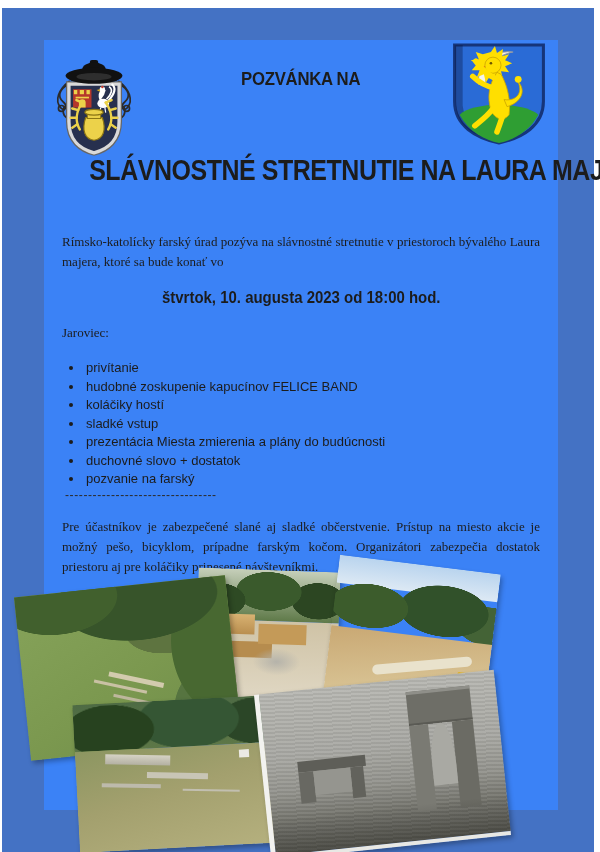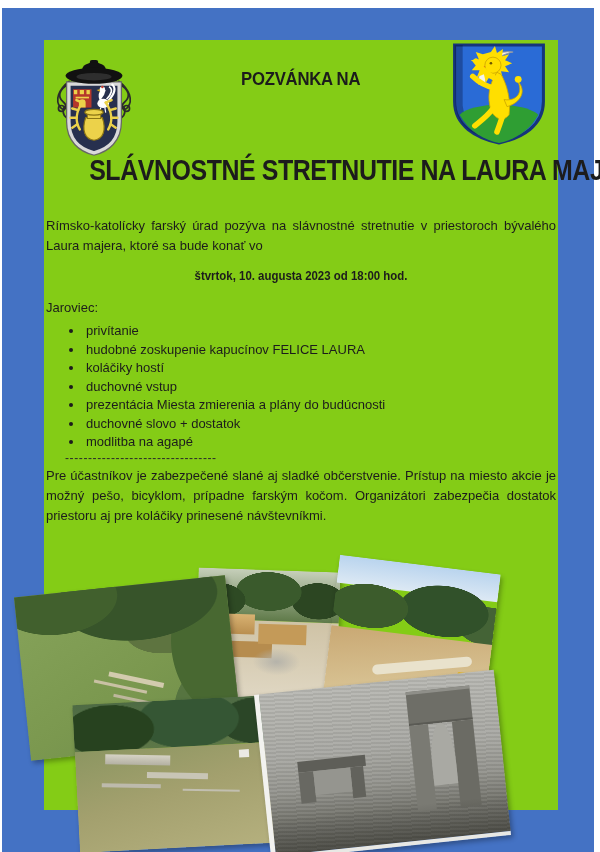--- a/index.html
+++ b/index.html
@@ -1,35 +1,35 @@
 <!DOCTYPE html>
 <html><head>
 <meta charset="utf-8">
 <style>
   html,body{margin:0;padding:0;background:#ffffff;}
   .canvas{position:relative;width:600px;height:852px;background:#ffffff;overflow:hidden;
           font-family:"Liberation Sans","DejaVu Sans",sans-serif;color:#1c1c1c;}
   .frame{position:absolute;left:2px;top:8px;width:592px;height:844px;background:#4472C4;}
-  .page{position:absolute;left:44px;top:40px;width:514px;height:770px;background:#84cc16;z-index:1;}
+  .page{position:absolute;left:44px;top:40px;width:514px;height:770px;background:#3b82f6;z-index:1;}
 
   
   .crest{position:absolute;}
   .crest-left{left:4px;top:2px;width:92px;height:122px;}
   .crest-right{left:404px;top:0px;width:102px;height:106px;}
   .kicker{position:absolute;left:0;top:28px;width:100%;text-align:center;
           font-weight:bold;font-size:19px;letter-spacing:-0.3px;}
   .title{position:absolute;left:0;top:114px;width:100%;text-align:center;
          font-weight:bold;font-size:29px;white-space:nowrap;}
   .squeeze{display:inline-block;transform:scaleX(.86);transform-origin:50% 50%;letter-spacing:-0.5px;}
   .squeeze-sm{display:inline-block;transform:scaleX(.88);transform-origin:50% 50%;}
 
   
   .content{position:absolute;left:2px;top:176px;width:510px;}
-  .para{font-size:13px;line-height:20px;text-align:justify;margin:0;}
-  .datetime{margin-top:12px;text-align:center;font-weight:bold;font-size:13px;}
+  .para{font-size:13px;line-height:20px;text-align:justify;margin:16px;font-family:Liberation Serif, serif;}
+  .datetime{margin-top:12px;text-align:center;font-weight:bold;font-size:17px;}
   .program-label{margin-top:15px;font-size:13px;}
   ul.program{margin:4px 0 0 0;padding:0 0 0 38px;list-style:disc;}
   ul.program li{font-size:13px;line-height:18.5px;padding-left:2px;}
   .divider{margin:0 0 2px 19px;font-size:12px;letter-spacing:0.6px;color:#2b2b2b;line-height:12px;}
   .para + .para{margin-top:10px;}
   .guests{margin-top:1px;}
 
   
   .collage{position:absolute;left:0;top:0;width:600px;height:852px;pointer-events:none;}
   .photo{position:absolute;box-shadow:2px 3px 5px rgba(0,0,0,.3);overflow:hidden;}
@@ -201,26 +201,26 @@
       <p class="para">Rímsko-katolícky farský úrad pozýva na slávnostné stretnutie v priestoroch bývalého Laura majera, ktoré sa bude konať vo</p>
 
       <div class="datetime">
         <span class="squeeze-sm">štvrtok, 10. augusta 2023 od 18:00 hod.</span>
       </div>
 
       <p class="para program-label">Jaroviec:</p>
 
       <ul class="program">
         <li>privítanie</li>
-        <li>hudobné zoskupenie kapucínov FELICE LAURA</li>
+        <li>hudobné zoskupenie kapucínov FELICE BAND</li>
         <li>koláčiky hostí</li>
-        <li>duchovné vstup</li>
+        <li>sladké vstup</li>
         <li>prezentácia Miesta zmierenia a plány do budúcnosti</li>
         <li>duchovné slovo + dostatok</li>
-        <li>modlitba na agapé</li>
+        <li>pozvanie na farský</li>
       </ul>
 
       <div class="divider">---------------------------------</div>
 
       <p class="para">Pre účastníkov je zabezpečené slané aj sladké občerstvenie. Prístup na miesto akcie je možný pešo, bicyklom, prípadne farským kočom. Organizátori zabezpečia dostatok priestoru aj pre koláčiky prinesené návštevníkmi.</p>
     </div>
   </div>
 
   <div class="collage">
 

